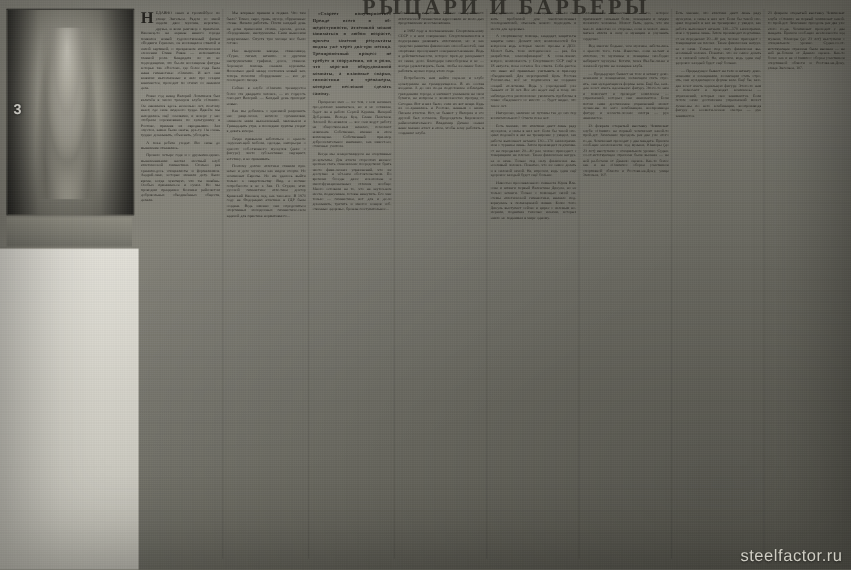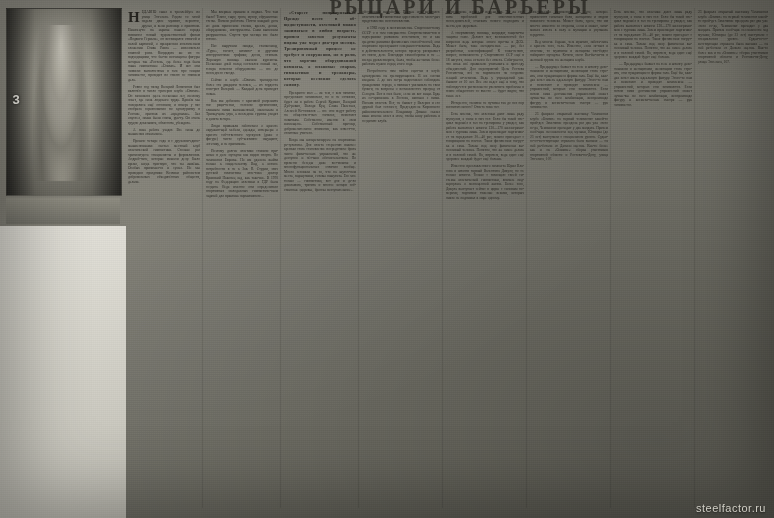--- a/index.html
+++ b/index.html
@@ -186,21 +186,21 @@
     background: linear-gradient(180deg, rgba(245,243,235,0.82), rgba(228,226,216,0.70));
   }
 
   
   .watermark {
     position: absolute;
     right: 8px;
     bottom: 4px;
     color: #d8d6cc;
     font-family: "Liberation Sans", sans-serif;
-    font-size: 11px;
+    font-size: 15px;
     letter-spacing: 0.5px;
     text-shadow: 0 1px 2px rgba(0,0,0,0.6);
     opacity: 0.95;
   }
 </style>
 </head>
 <body>
 
 <div class="page">
   <div class="paper"></div>

